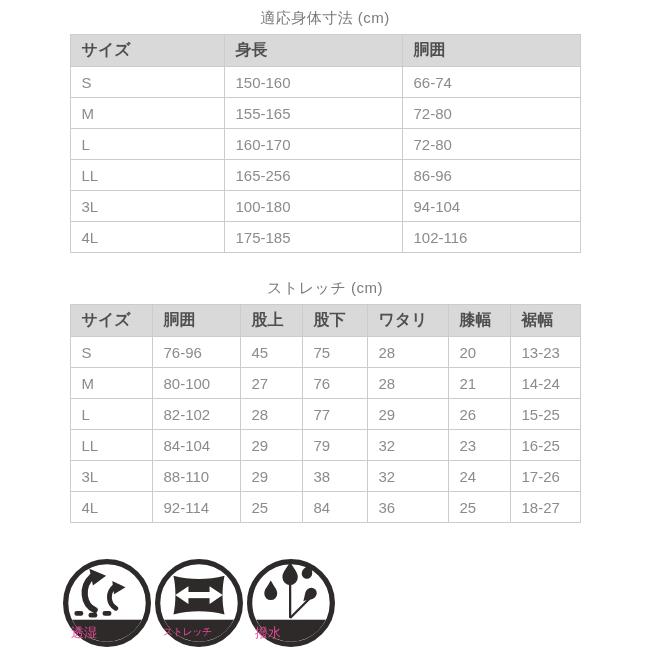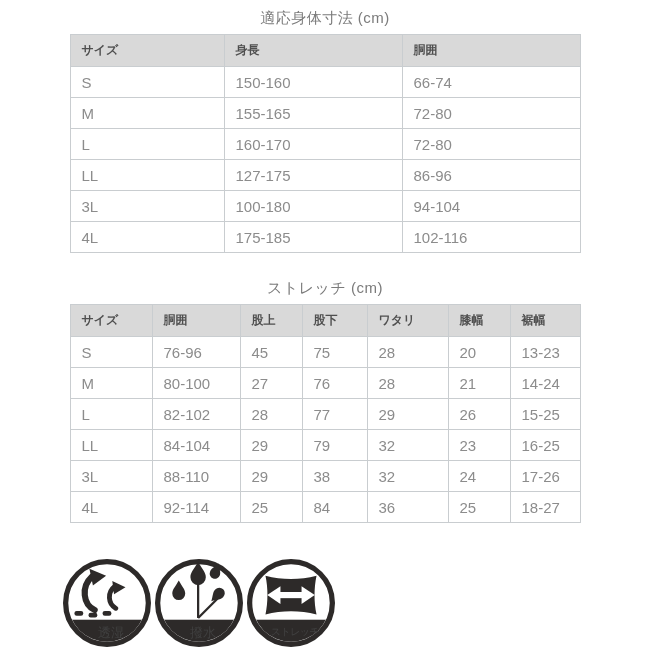--- a/index.html
+++ b/index.html
@@ -13,34 +13,34 @@
     margin:0 0 6px 0;font-weight:normal;letter-spacing:0.5px;
   }
   .size-table{
     width:510px;margin:0 auto;border-collapse:collapse;table-layout:fixed;
   }
   .size-table th,.size-table td{
     border:1px solid #c9cdd0;text-align:left;vertical-align:middle;
     padding:5px 11px;overflow:hidden;white-space:nowrap;
   }
   .size-table th{
-    background:#d9d9d9;color:#4f4f4f;font-size:12px;font-weight:bold;height:21px;
+    background:#d9d9d9;color:#4f4f4f;font-size:16px;font-weight:bold;height:21px;
   }
   .size-table td{
     background:#ffffff;color:#8c8c8c;font-size:15px;height:20px;
   }
   .gap1{height:26px;}
   .icons-row{
     margin:36px 0 0 63px;display:flex;gap:4px;
   }
   .feature-icon{position:relative;width:88px;height:88px;}
   .feature-icon svg{display:block;width:88px;height:88px;}
   .feature-label{
-    position:absolute;left:8px;right:0;bottom:8px;text-align:center;
-    color:#404040;font-size:13px;line-height:13px;letter-spacing:0px;
+    position:absolute;left:8px;right:0;bottom:8px;text-align:left;
+    color:#ec4899;font-size:13px;line-height:13px;letter-spacing:0px;
   }
   .feature-label.small{font-size:10px;bottom:9px;letter-spacing:-0.5px;}
 </style>
 </head>
 <body>
 
 <div class="wrap">
 
   <p class="tbl-title">適応身体寸法 (cm)</p>
   <table class="size-table">
@@ -67,21 +67,21 @@
           <td>155-165</td>
           <td>72-80</td>
         </tr>
         <tr>
           <td>L</td>
           <td>160-170</td>
           <td>72-80</td>
         </tr>
         <tr>
           <td>LL</td>
-          <td>127-175</td>
+          <td>165-256</td>
           <td>86-96</td>
         </tr>
         <tr>
           <td>3L</td>
           <td>100-180</td>
           <td>94-104</td>
         </tr>
         <tr>
           <td>4L</td>
           <td>175-185</td>
@@ -194,54 +194,54 @@
           <rect x="45" y="59" width="10" height="5.5" rx="2.5"></rect>
         </g>
         <rect x="3" y="69" width="94" height="30" clip-path="url(#clipA)" fill="#2d2a29"></rect>
       </svg>
       <span class="feature-label">透湿</span>
     </div>
 
     <div class="feature-icon">
       <svg viewBox="0 0 100 100">
         <defs>
-          <clipPath id="clipB">
-              <circle cx="50" cy="50" r="44"></circle>
-            </clipPath>
-          <path id="drop" d="M0 -11 C -3.5 -4.5, -7 -1.5, -7 3 A 7 7.2 0 1 0 7 3 C 7 -1.5, 3.5 -4.5, 0 -11 Z"></path>
-        </defs>
-        <circle cx="50" cy="50" r="47" fill="#ffffff" stroke="#2d2a29" stroke-width="6"></circle>
-        <g stroke="#2d2a29" stroke-width="2.6">
-          <line x1="49" y1="67" x2="49" y2="28"></line>
-          <line x1="49" y1="67" x2="72" y2="44"></line>
-        </g>
-        <g fill="#2d2a29">
-          <use href="#drop" transform="translate(49 17) scale(1.25)"></use>
-          <use href="#drop" transform="translate(71 41) rotate(225) scale(0.9)"></use>
-          <use href="#drop" transform="translate(27 36) scale(1.05)"></use>
-          <use href="#drop" transform="translate(69 14) rotate(20) scale(0.85)"></use>
-        </g>
-        <rect x="3" y="69" width="94" height="30" clip-path="url(#clipB)" fill="#2d2a29"></rect>
-      </svg>
-      <span class="feature-label">撥水</span>
-    </div>
-
-    <div class="feature-icon">
-      <svg viewBox="0 0 100 100">
-        <defs>
             <clipPath id="clipC">
               <circle cx="50" cy="50" r="44"></circle>
             </clipPath>
           </defs>
         <circle cx="50" cy="50" r="47" fill="#ffffff" stroke="#2d2a29" stroke-width="6"></circle>
         <path d="M21 19 C 40 24, 60 24, 79 19 C 76 33, 76 49, 79 63 C 60 58, 40 58, 21 63 C 24 49, 24 33, 21 19 Z" fill="#2d2a29"></path>
         <g fill="#ffffff">
           <rect x="35" y="37.5" width="30" height="7"></rect>
           <polygon points="23,41 38,31 38,51"></polygon>
           <polygon points="77,41 62,31 62,51"></polygon>
         </g>
         <rect x="3" y="69" width="94" height="30" clip-path="url(#clipC)" fill="#2d2a29"></rect>
       </svg>
       <span class="feature-label small">ストレッチ</span>
     </div>
 
+    <div class="feature-icon">
+      <svg viewBox="0 0 100 100">
+        <defs>
+          <clipPath id="clipB">
+              <circle cx="50" cy="50" r="44"></circle>
+            </clipPath>
+          <path id="drop" d="M0 -11 C -3.5 -4.5, -7 -1.5, -7 3 A 7 7.2 0 1 0 7 3 C 7 -1.5, 3.5 -4.5, 0 -11 Z"></path>
+        </defs>
+        <circle cx="50" cy="50" r="47" fill="#ffffff" stroke="#2d2a29" stroke-width="6"></circle>
+        <g stroke="#2d2a29" stroke-width="2.6">
+          <line x1="49" y1="67" x2="49" y2="28"></line>
+          <line x1="49" y1="67" x2="72" y2="44"></line>
+        </g>
+        <g fill="#2d2a29">
+          <use href="#drop" transform="translate(49 17) scale(1.25)"></use>
+          <use href="#drop" transform="translate(71 41) rotate(225) scale(0.9)"></use>
+          <use href="#drop" transform="translate(27 36) scale(1.05)"></use>
+          <use href="#drop" transform="translate(69 14) rotate(20) scale(0.85)"></use>
+        </g>
+        <rect x="3" y="69" width="94" height="30" clip-path="url(#clipB)" fill="#2d2a29"></rect>
+      </svg>
+      <span class="feature-label">撥水</span>
+    </div>
+
   </div>
 </div>
 
 </body></html>

